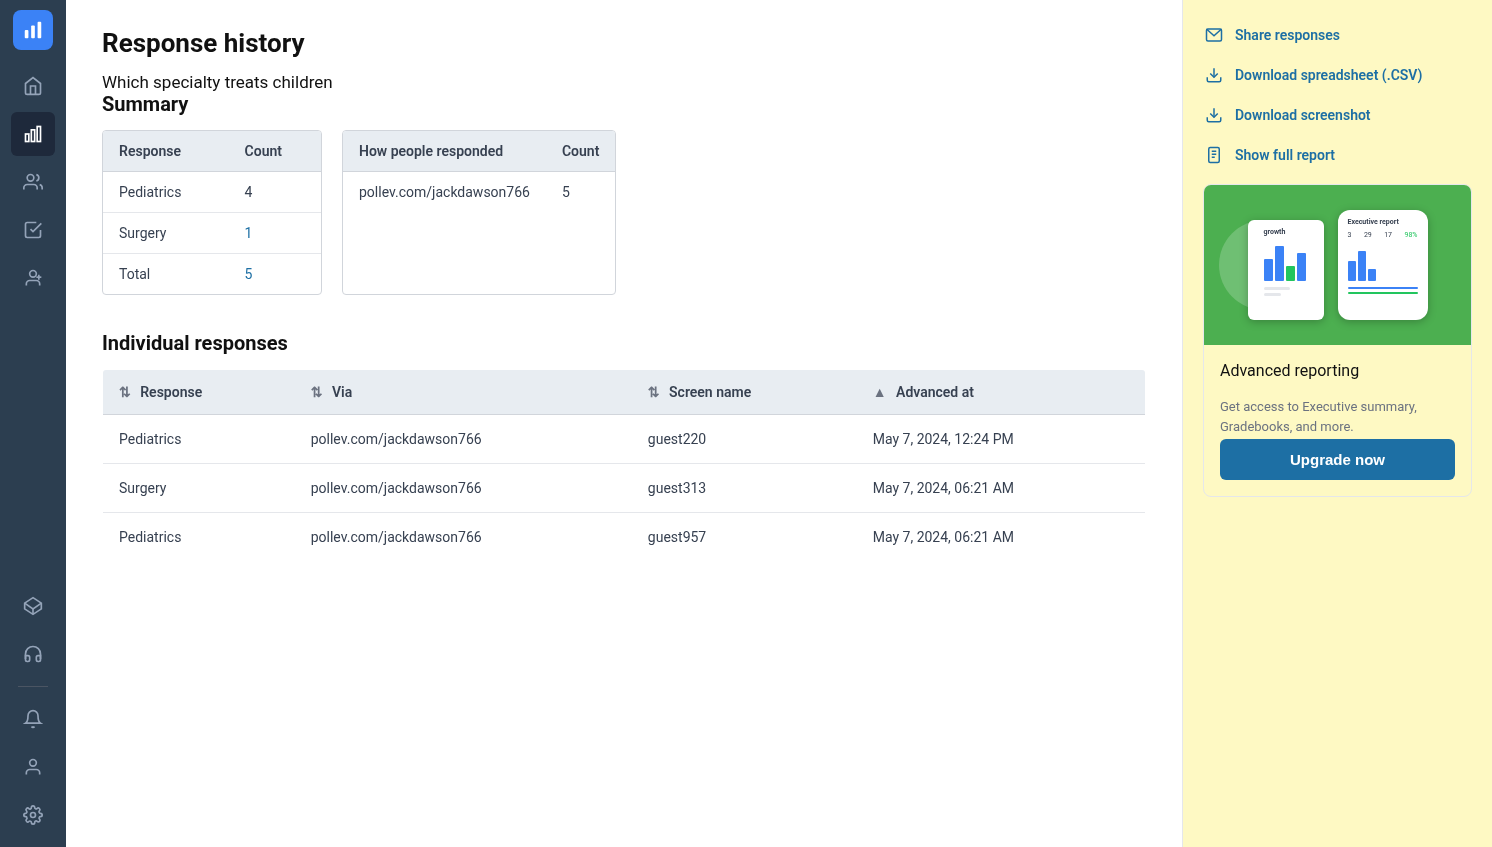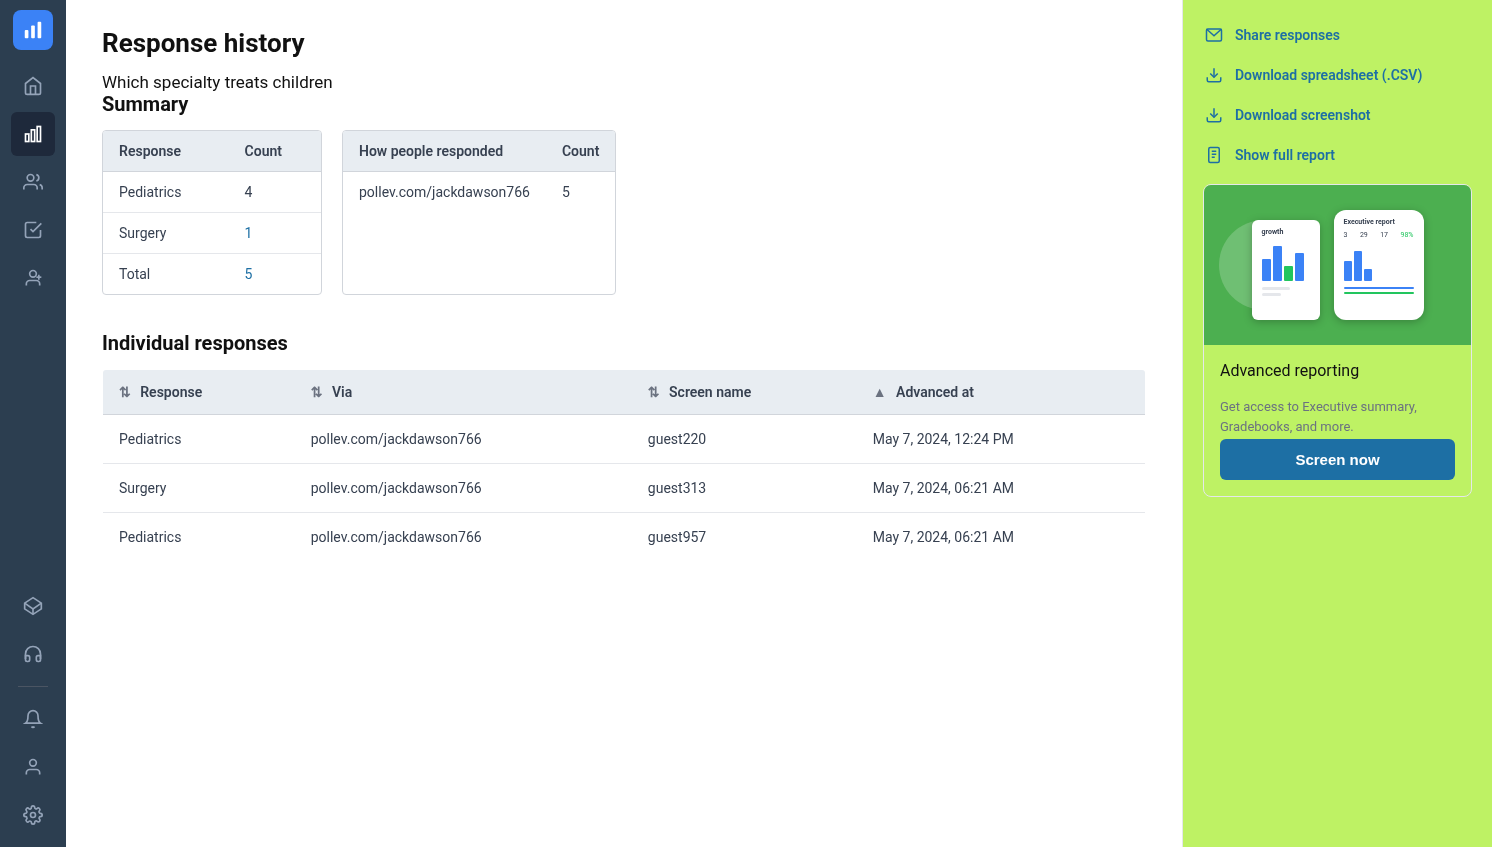--- a/index.html
+++ b/index.html
@@ -118,21 +118,21 @@
       border-bottom: 1px solid #e5e7eb;
     }
     .indiv-table tbody tr:last-child td { border-bottom: none; }
 
     
     .right-panel {
       width: 310px;
       flex-shrink: 0;
       border-left: 1px solid #e5e7eb;
       padding: 24px 20px;
-      background: #bef264;
+      background: #fef9c3;
       overflow-y: auto;
     }
     .right-action {
       display: flex;
       align-items: center;
       gap: 10px;
       margin-bottom: 18px;
       font-size: 14px;
       font-weight: 600;
       color: #1d6fa4;
@@ -411,21 +411,21 @@
         </svg>
     </span>
     <span>Show full report</span>
   </div>
 
   <div class="promo-card">
     <div class="promo-image">
       <div style="position:absolute;width:90px;height:90px;background:rgba(255,255,255,0.2);border-radius:50%;left:15px;top:35px;"></div>
       <div style="position:relative;display:flex;gap:14px;align-items:flex-end;z-index:1;">
 
-        <div style="background:white;border-radius:6px;padding:8px 10px;width:68px;height:100px;display:flex;flex-direction:column;gap:3px;box-shadow:0 2px 8px rgba(0,0,0,0.25);">
+        <div style="background:white;border-radius:6px;padding:8px 16px;width:76px;height:100px;display:flex;flex-direction:column;gap:3px;box-shadow:0 2px 8px rgba(0,0,0,0.25);">
           <div style="font-size:7px;font-weight:700;color:#374151;margin-bottom:2px;">growth</div>
           <div style="display:flex;align-items:flex-end;gap:2px;height:40px;">
             <div style="width:9px;height:22px;background:#3b82f6;border-radius:1px;"></div>
             <div style="width:9px;height:35px;background:#3b82f6;border-radius:1px;"></div>
             <div style="width:9px;height:15px;background:#22c55e;border-radius:1px;"></div>
             <div style="width:9px;height:28px;background:#3b82f6;border-radius:1px;"></div>
           </div>
           <div style="width:60%;height:3px;background:#e5e7eb;border-radius:2px;margin-top:3px;"></div>
           <div style="width:40%;height:3px;background:#e5e7eb;border-radius:2px;"></div>
         </div>
@@ -444,16 +444,16 @@
             <div style="width:8px;height:12px;background:#3b82f6;border-radius:1px;"></div>
           </div>
           <div style="width:100%;height:2px;background:#3b82f6;border-radius:1px;margin-top:3px;"></div>
           <div style="width:100%;height:2px;background:#22c55e;border-radius:1px;"></div>
         </div>
       </div>
     </div>
     <div class="promo-body">
       <div class="promo-title">Advanced reporting</div>
       <div class="promo-desc">Get access to Executive summary, Gradebooks, and more.</div>
-      <button class="upgrade-btn">Screen now</button>
+      <button class="upgrade-btn">Upgrade now</button>
     </div>
   </div>
 </aside>
 
 </body></html>

